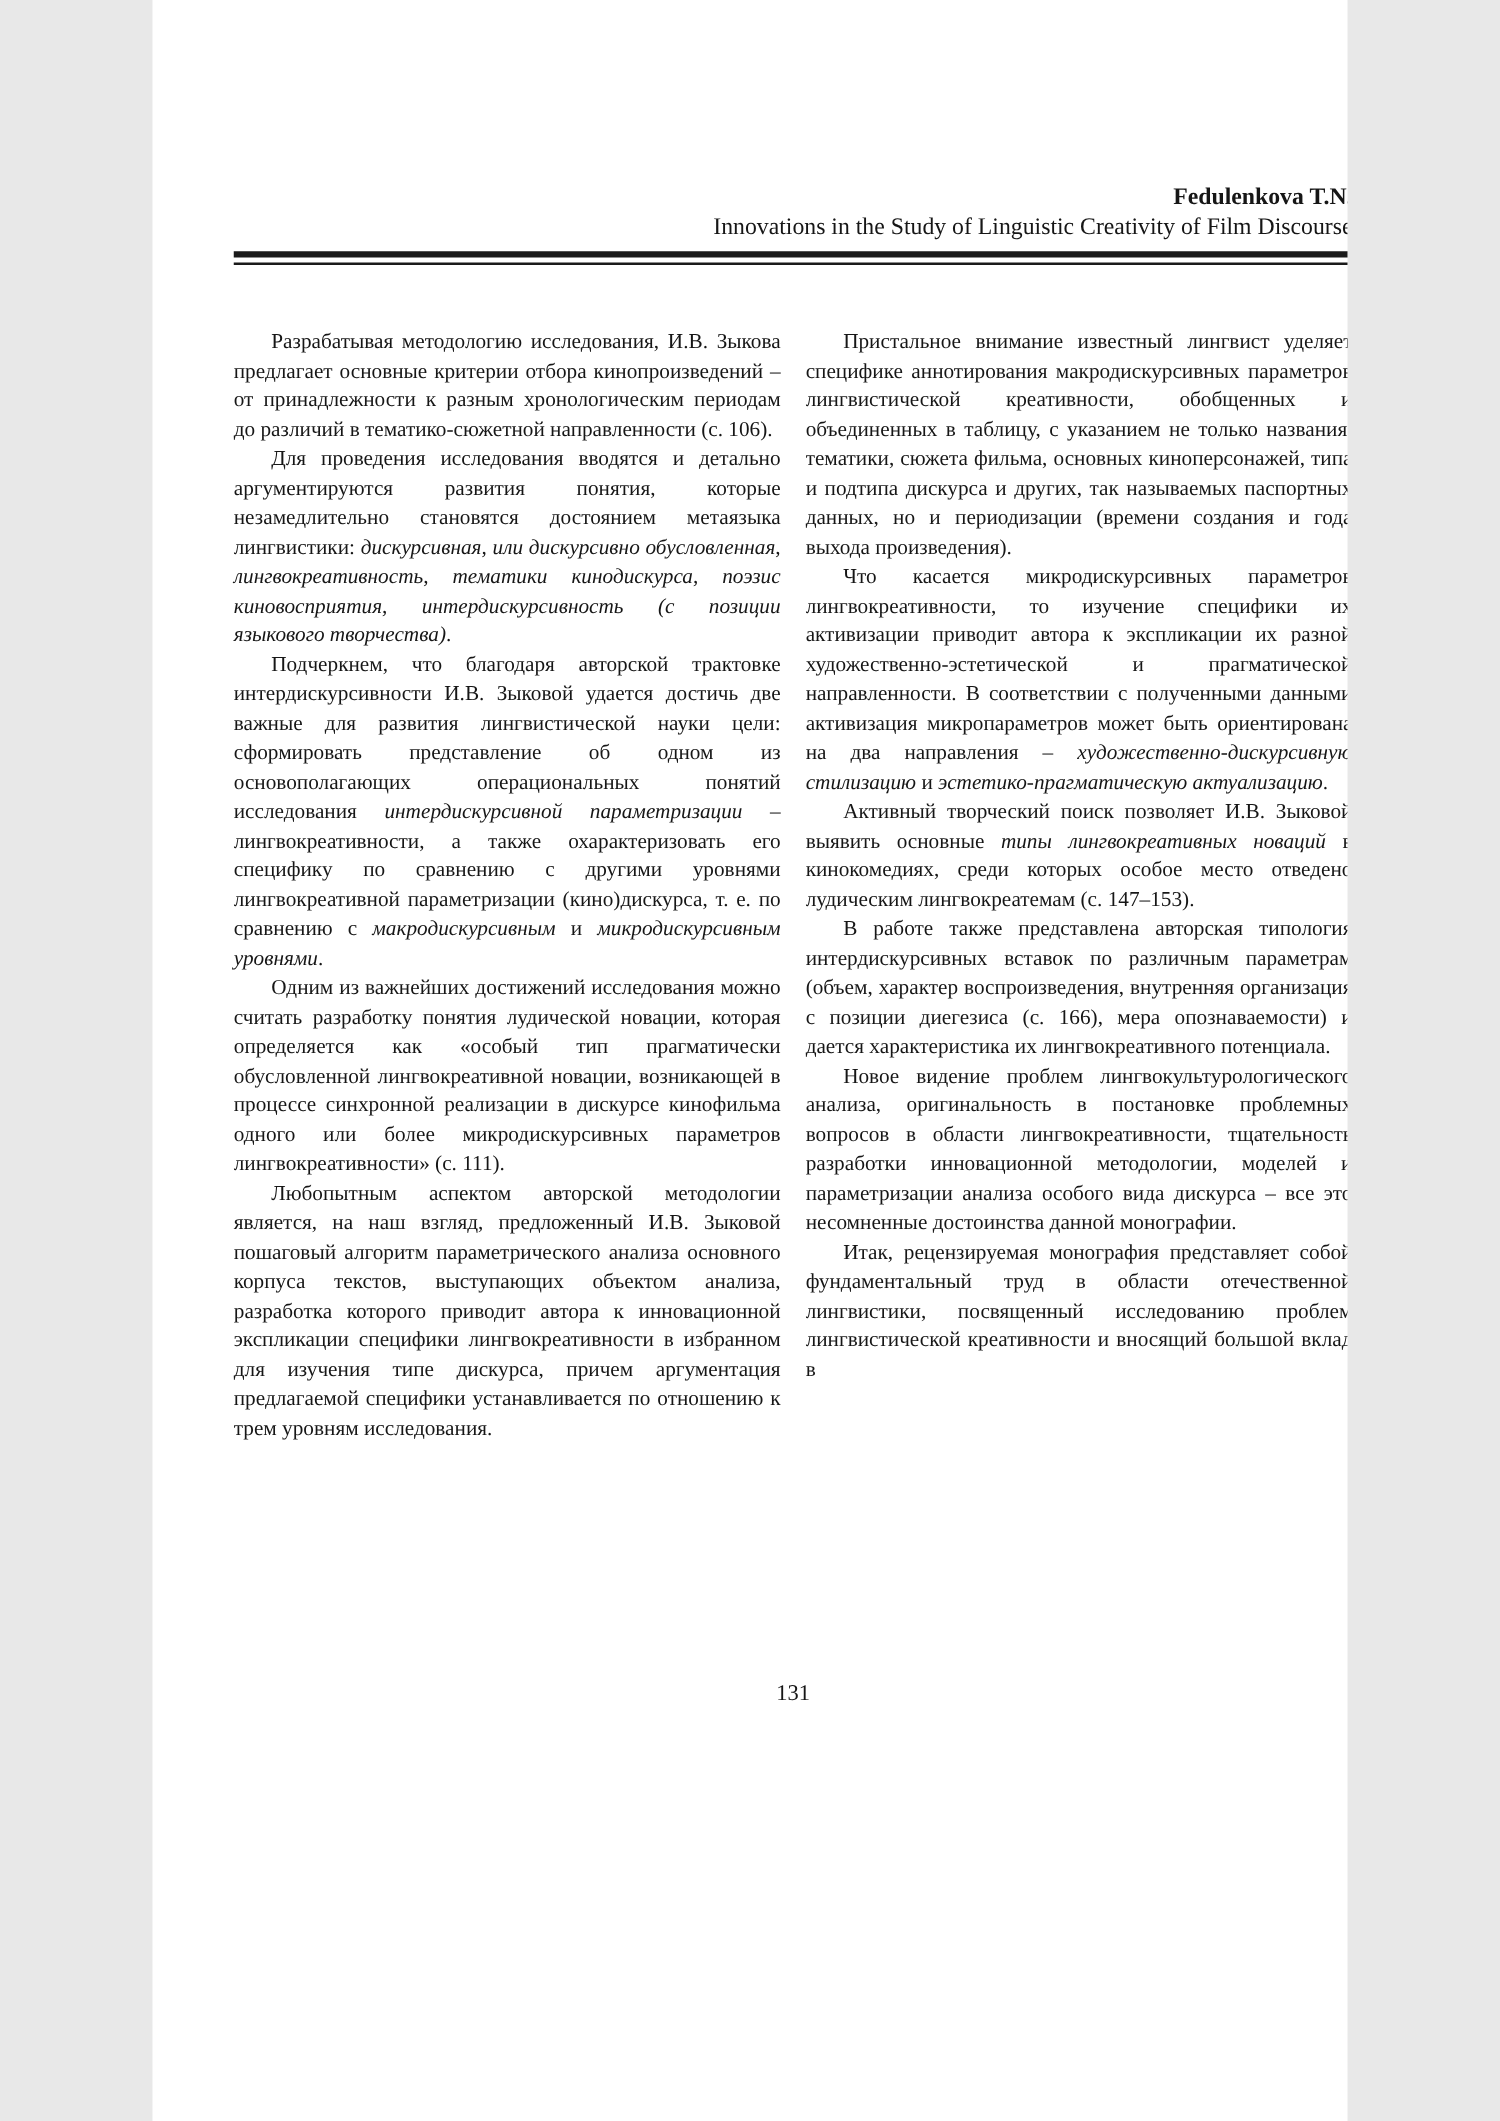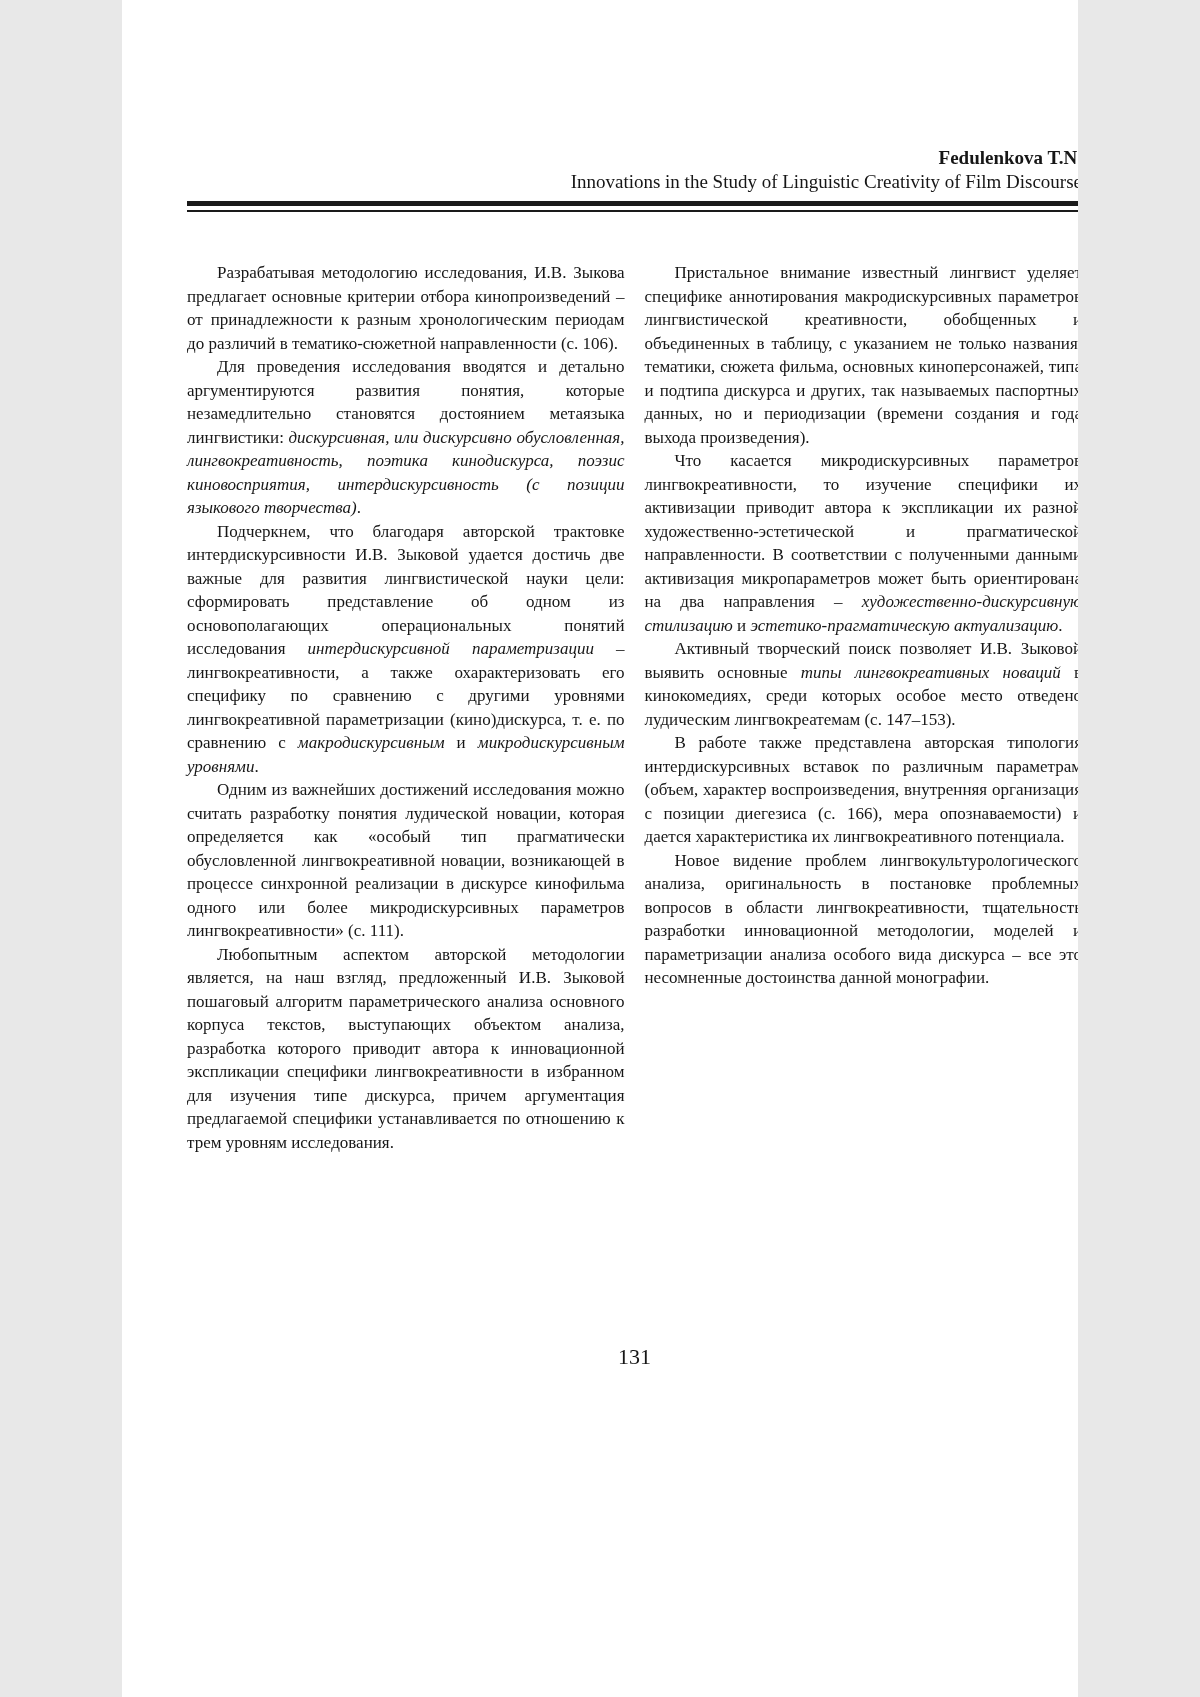--- a/index.html
+++ b/index.html
@@ -46,49 +46,50 @@
   .col p {
     margin: 0;
     text-indent: 30px;
   }
   .page-number {
     position: absolute;
     left: 65px;
     top: 1344px;
     width: 895px;
     text-align: center;
-    font-size: 22px;
+    font-size: 18px;
   }
 </style>
 </head>
 <body>
 
 <div class="page">
   <div class="content">
 
     <div class="running-header">
       <div class="author">Fedulenkova T.N.</div>
       <div class="title">Innovations in the Study of Linguistic Creativity of Film Discourse</div>
     </div>
 
     <div class="header-rule"></div>
 
     <div class="columns">
       <div class="col">
           <p><span>Разрабатывая методологию исследования, И.В. Зыкова предлагает основные критерии отбора кинопроизведений – от принадлежности к разным хронологическим периодам до различий в тематико-сюжетной направленности (с. 106).</span></p>
-          <p><span>Для проведения исследования вводятся и детально аргументируются развития понятия, которые незамедлительно становятся достоянием метаязыка лингвистики: </span><i>дискурсивная, или дискурсивно обусловленная, лингвокреативность, поэтика кинодискурса, поэзис киновосприятия, интердискурсивность (с позиции языкового творчества)</i><span>.</span></p>
+          <p><span>Для проведения исследования вводятся и детально аргументируются развития понятия, которые незамедлительно становятся достоянием метаязыка лингвистики: </span><i>дискурсивная, или дискурсивно обусловленная, лингвокреативность, тематики кинодискурса, поэзис киновосприятия, интердискурсивность (с позиции языкового творчества)</i><span>.</span></p>
           <p><span>Подчеркнем, что благодаря авторской трактовке интердискурсивности И.В. Зыковой удается достичь две важные для развития лингвистической науки цели: сформировать представление об одном из основополагающих операциональных понятий исследования </span><i>интердискурсивной параметризации</i><span> – лингвокреативности, а также охарактеризовать его специфику по сравнению с другими уровнями лингвокреативной параметризации (кино)дискурса, т. е. по сравнению с </span><i>макродискурсивным</i><span> и </span><i>микродискурсивным уровнями</i><span>.</span></p>
           <p><span>Одним из важнейших достижений исследования можно считать разработку понятия лудической новации, которая определяется как «особый тип прагматически обусловленной лингвокреативной новации, возникающей в процессе синхронной реализации в дискурсе кинофильма одного или более микродискурсивных параметров лингвокреативности» (с. 111).</span></p>
           <p><span>Любопытным аспектом авторской методологии является, на наш взгляд, предложенный И.В. Зыковой пошаговый алгоритм параметрического анализа основного корпуса текстов, выступающих объектом анализа, разработка которого приводит автора к инновационной экспликации специфики лингвокреативности в избранном для изучения типе дискурса, причем аргументация предлагаемой специфики устанавливается по отношению к трем уровням исследования.</span></p>
         </div>
       <div class="col">
           <p><span>Пристальное внимание известный лингвист уделяет специфике аннотирования макродискурсивных параметров лингвистической креативности, обобщенных и объединенных в таблицу, с указанием не только названия, тематики, сюжета фильма, основных киноперсонажей, типа и подтипа дискурса и других, так называемых паспортных данных, но и периодизации (времени создания и года выхода произведения).</span></p>
           <p><span>Что касается микродискурсивных параметров лингвокреативности, то изучение специфики их активизации приводит автора к экспликации их разной художественно-эстетической и прагматической направленности. В соответствии с полученными данными активизация микропараметров может быть ориентирована на два направления – </span><i>художественно-дискурсивную стилизацию</i><span> и </span><i>эстетико-прагматическую актуализацию</i><span>.</span></p>
           <p><span>Активный творческий поиск позволяет И.В. Зыковой выявить основные </span><i>типы лингвокреативных новаций</i><span> в кинокомедиях, среди которых особое место отведено лудическим лингвокреатемам (с. 147–153).</span></p>
           <p><span>В работе также представлена авторская типология интердискурсивных вставок по различным параметрам (объем, характер воспроизведения, внутренняя организация с позиции диегезиса (с. 166), мера опознаваемости) и дается характеристика их лингвокреативного потенциала.</span></p>
           <p><span>Новое видение проблем лингвокультурологического анализа, оригинальность в постановке проблемных вопросов в области лингвокреативности, тщательность разработки инновационной методологии, моделей и параметризации анализа особого вида дискурса – все это несомненные достоинства данной монографии.</span></p>
+          <p><span>Итак, рецензируемая монография представляет собой фундаментальный труд в области отечественной лингвистики, посвященный исследованию проблем лингвистической креативности и вносящий большой вклад в</span></p>
         </div>
     </div>
 
   </div>
 
   <div class="page-number">131</div>
 </div>
 
 </body></html>

